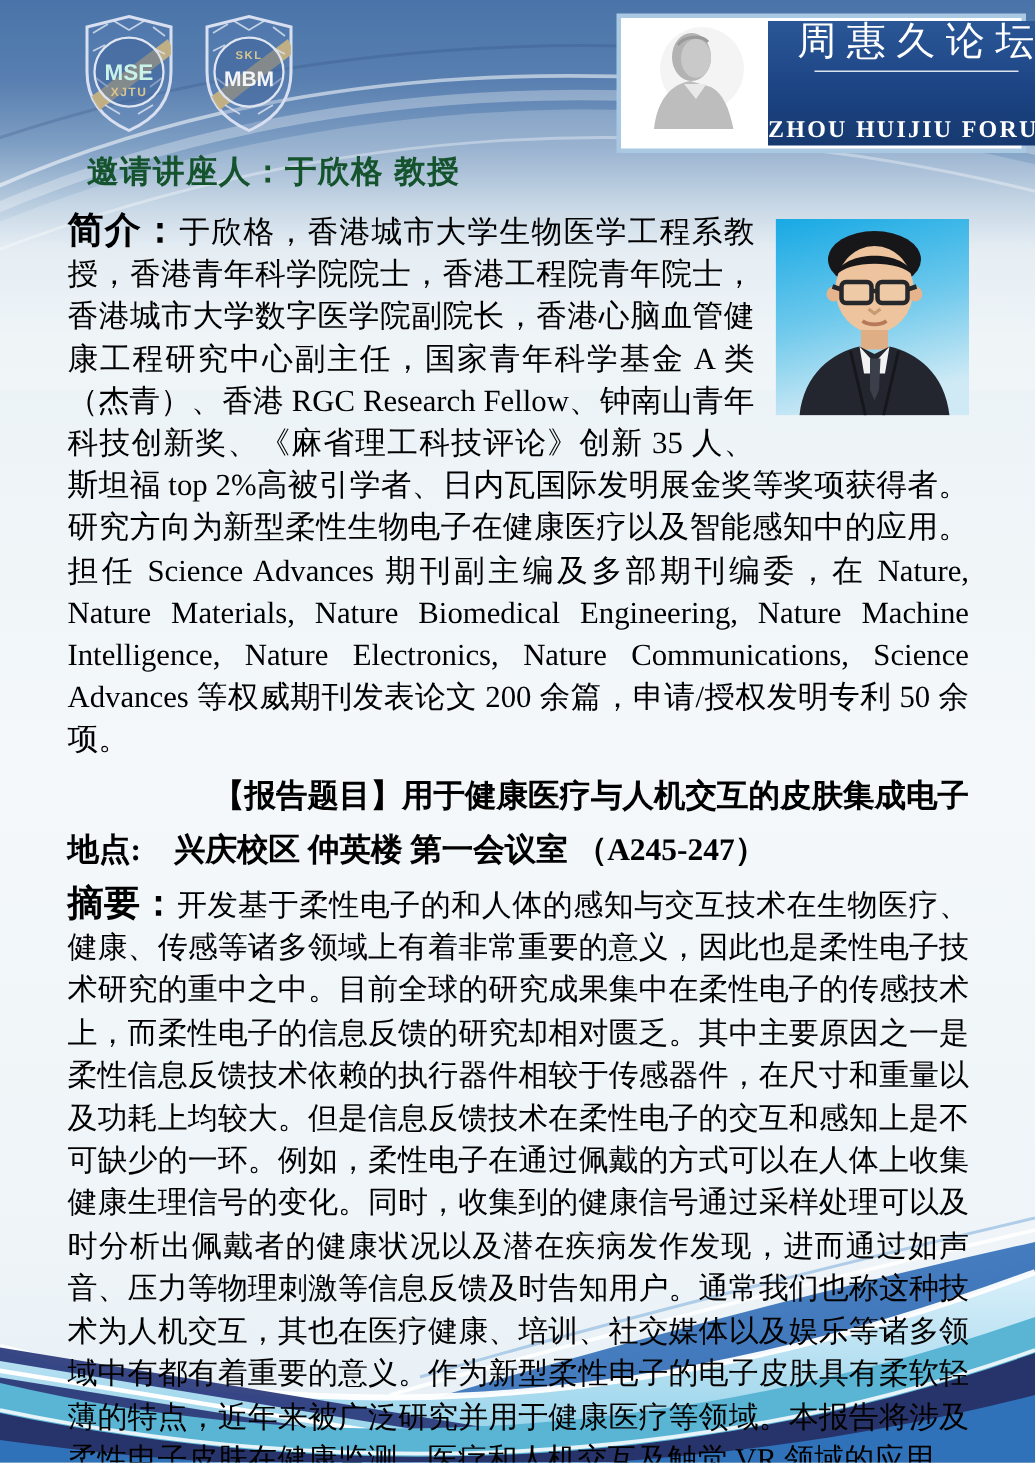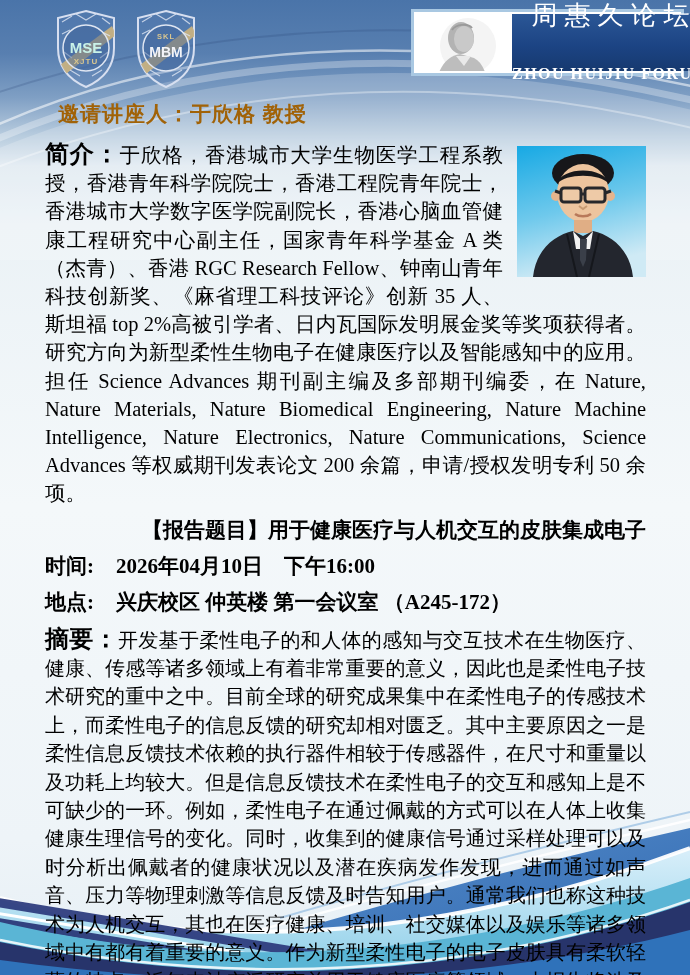--- a/index.html
+++ b/index.html
@@ -7,36 +7,36 @@
   .poster{position:relative;width:690px;height:975px;overflow:hidden;
           font-family:"Liberation Serif",serif;color:#000;}
   .bg{position:absolute;inset:0;z-index:0;display:block;}
   .content{position:absolute;inset:0;z-index:1;}
 
   
   .logos{position:absolute;top:8px;left:52px;display:flex;gap:12px;}
   .logos svg{display:block;}
 
   
-  .banner{position:absolute;top:9px;right:6px;width:273px;height:67px;
+  .banner{position:absolute;top:9px;right:6px;width:273px;height:93px;
           background:#a9c8e2;padding:3px;box-sizing:border-box;}
   .banner-inner{width:100%;height:100%;background:#fff;padding:2px;box-sizing:border-box;display:flex;}
   .banner-portrait{width:96px;height:100%;background:#ffffff;position:relative;overflow:hidden;flex:none;}
   .banner-panel{flex:1;background:linear-gradient(180deg,#2b5796 0%,#1c4484 55%,#16396f 100%);
                 display:flex;flex-direction:column;align-items:center;justify-content:center;}
   .banner-title-cn{color:#fff;font-family:"Liberation Serif",serif;font-size:26px;
                    letter-spacing:7px;text-indent:7px;line-height:1;margin-bottom:6px;white-space:nowrap;}
   .banner-divider{width:136px;height:1px;background:rgba(255,255,255,.85);margin-bottom:6px;}
   .banner-title-en{color:#fff;font-family:"Liberation Serif",serif;font-weight:bold;
                    font-size:16px;letter-spacing:1.5px;white-space:nowrap;margin-top:24px;}
 
   
   .speaker{position:absolute;top:100px;left:58px;
            font-family:"Liberation Sans",sans-serif;font-weight:bold;
-           font-size:21px;letter-spacing:1px;color:#a16207;}
+           font-size:21px;letter-spacing:1px;color:#14532d;}
 
   
   .main{position:absolute;top:140px;left:45px;width:601px;}
   .photo{float:right;width:129px;height:131px;margin:6px 0 8px 14px;overflow:hidden;}
   .photo svg{display:block;}
   p{margin:0;}
   .intro{font-size:20.5px;line-height:28.2px;text-align:justify;}
   .lbl-sans{font-family:"Liberation Sans",sans-serif;font-weight:bold;font-size:24px;}
   .talk-title{margin-top:7px;font-weight:bold;font-size:21px;line-height:30px;text-align:right;}
   .meta{margin-top:6px;font-weight:bold;font-size:21px;line-height:30px;white-space:nowrap;}
@@ -195,21 +195,20 @@
           <path d="M56,85 L66,96 L76,85 L73,103 L59,103 Z" fill="#f2f2f2"></path>
           <path d="M63,93 L70,93 L69,114 L66,121 L63,114 Z" fill="#3a3f49"></path>
           <path d="M50,88 L60,131 M82,88 L72,131" stroke="#15171c" stroke-width="2" fill="none"></path>
         </svg>
       </div>
 
       <p class="intro"><span class="lbl-sans">简介：</span><span>于欣格，香港城市大学生物医学工程系教授，香港青年科学院院士，香港工程院青年院士，香港城市大学数字医学院副院长，香港心脑血管健康工程研究中心副主任，国家青年科学基金 A 类（杰青）、香港 RGC Research Fellow、钟南山青年科技创新奖、《麻省理工科技评论》创新 35 人、斯坦福 top 2%高被引学者、日内瓦国际发明展金奖等奖项获得者。研究方向为新型柔性生物电子在健康医疗以及智能感知中的应用。担任 Science Advances 期刊副主编及多部期刊编委，在 Nature, Nature Materials, Nature Biomedical Engineering, Nature Machine Intelligence, Nature Electronics, Nature Communications, Science Advances 等权威期刊发表论文 200 余篇，申请/授权发明专利 50 余项。</span></p>
 
       <p class="talk-title"><span>【报告题目】</span><span>用于健康医疗与人机交互的皮肤集成电子</span></p>
 
-      <p class="meta"><span>时间:</span><span class="val">2026年04月10日　下午16:00</span></p>
-
-      <p class="meta"><span>地点:</span><span class="val">兴庆校区 仲英楼 第一会议室 （A245-172）</span></p>
+
+      <p class="meta"><span>地点:</span><span class="val">兴庆校区 仲英楼 第一会议室 （A245-247）</span></p>
 
       <p class="abstract"><span class="lbl-sans">摘要：</span><span>开发基于柔性电子的和人体的感知与交互技术在生物医疗、健康、传感等诸多领域上有着非常重要的意义，因此也是柔性电子技术研究的重中之中。目前全球的研究成果集中在柔性电子的传感技术上，而柔性电子的信息反馈的研究却相对匮乏。其中主要原因之一是柔性信息反馈技术依赖的执行器件相较于传感器件，在尺寸和重量以及功耗上均较大。但是信息反馈技术在柔性电子的交互和感知上是不可缺少的一环。例如，柔性电子在通过佩戴的方式可以在人体上收集健康生理信号的变化。同时，收集到的健康信号通过采样处理可以及时分析出佩戴者的健康状况以及潜在疾病发作发现，进而通过如声音、压力等物理刺激等信息反馈及时告知用户。通常我们也称这种技术为人机交互，其也在医疗健康、培训、社交媒体以及娱乐等诸多领域中有都有着重要的意义。作为新型柔性电子的电子皮肤具有柔软轻薄的特点，近年来被广泛研究并用于健康医疗等领域。本报告将涉及柔性电子皮肤在健康监测，医疗和人机交互及触觉 VR 领域的应用。</span></p>
 
     </div>
   </div>
 </div>
 
 </body></html>

